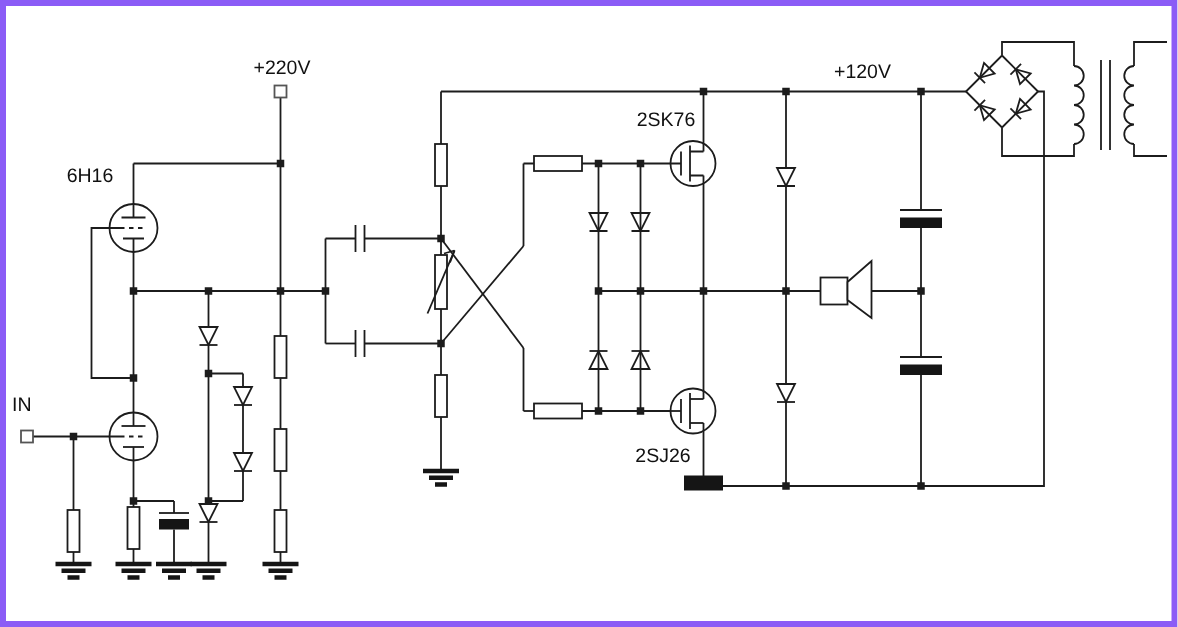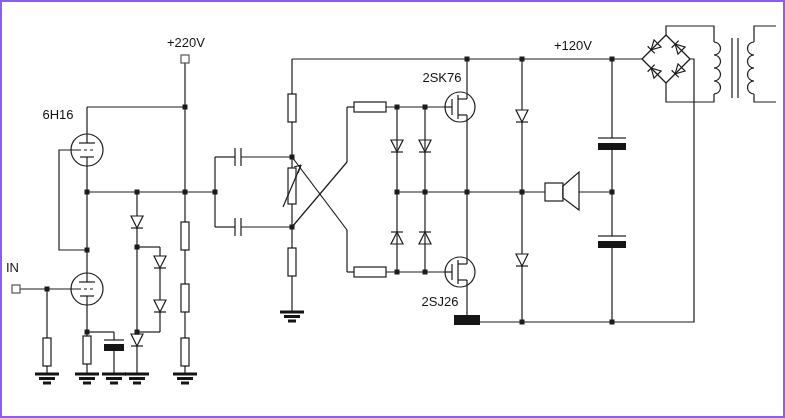--- a/index.html
+++ b/index.html
@@ -1,20 +1,20 @@
 <!DOCTYPE html>
 <html><head>
 <meta charset="utf-8">
 <style>
   html,body{margin:0;padding:0;background:#e8e8e8;}
   .canvas{
     position:relative;
     width:785px;height:418px;
     background:#ffffff;
-    border:2px solid #8b5cf6;
+    border:4px solid #8b5cf6;
     box-sizing:border-box;
     font-family:"Liberation Sans","DejaVu Sans",sans-serif;
   }
   svg{display:block;}
   .wire line,.wire polyline{stroke:#1c1c1c;stroke-width:1.2;fill:none;}
   .sym line,.sym polyline,.sym path,.sym circle,.sym rect.box,.sym polygon.open{
     stroke:#1c1c1c;stroke-width:1.2;fill:none;
   }
   .sym polygon.solidtri{fill:none;stroke:#1c1c1c;stroke-width:1.2;}
   .fillblk{fill:#151515;stroke:none;}

